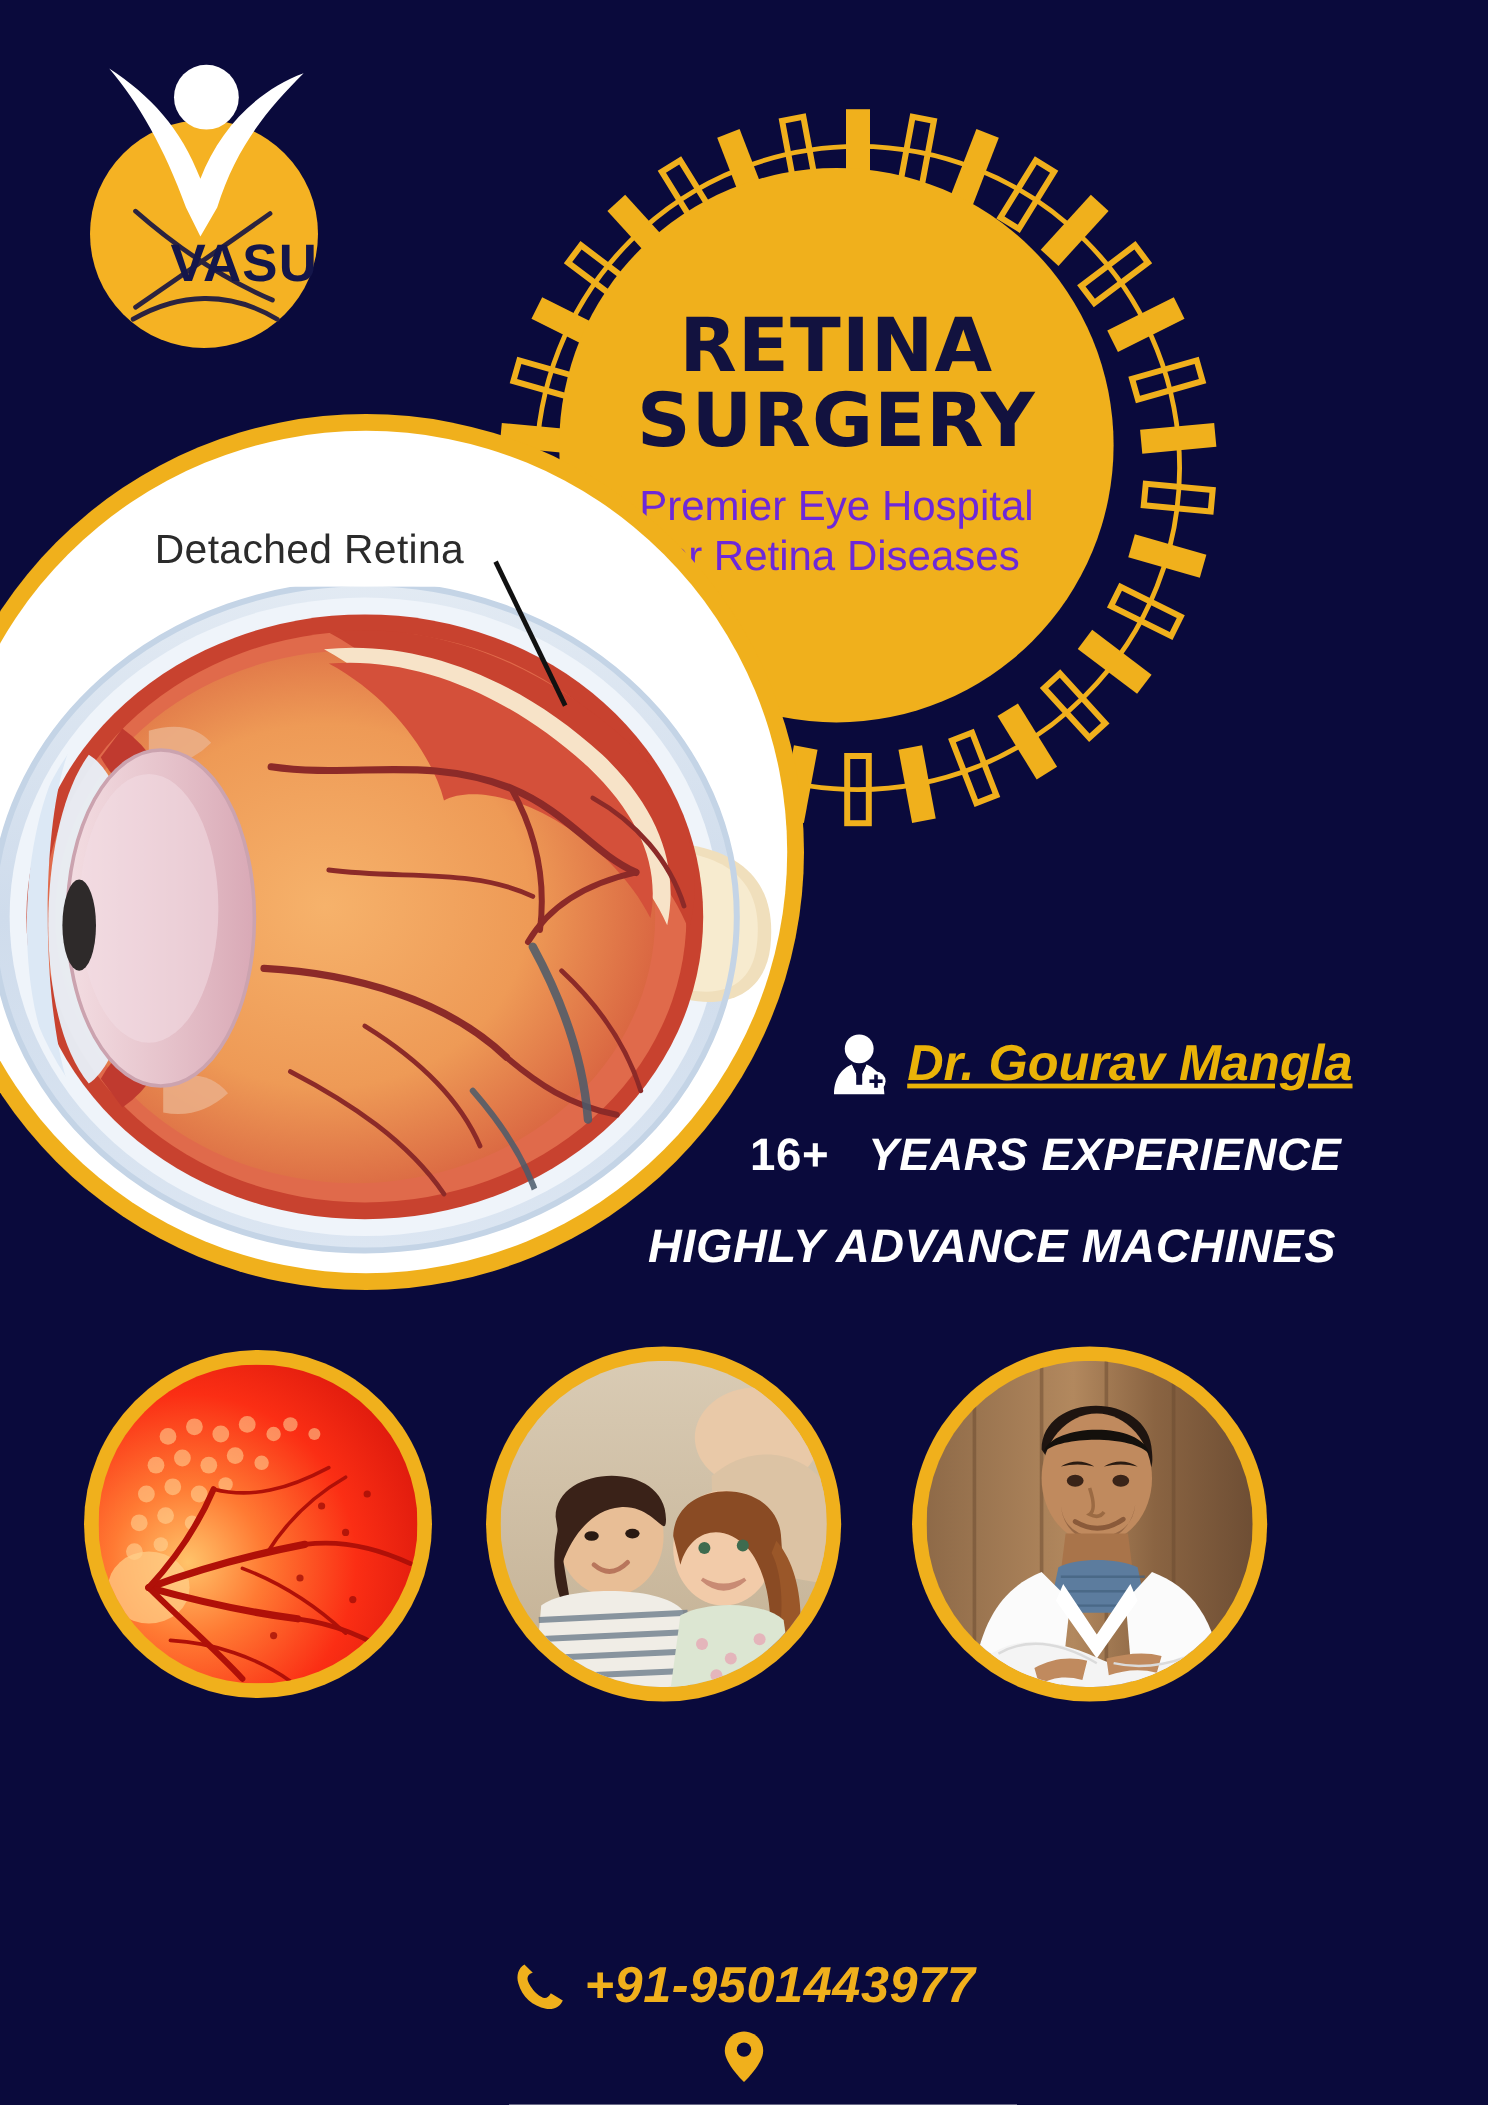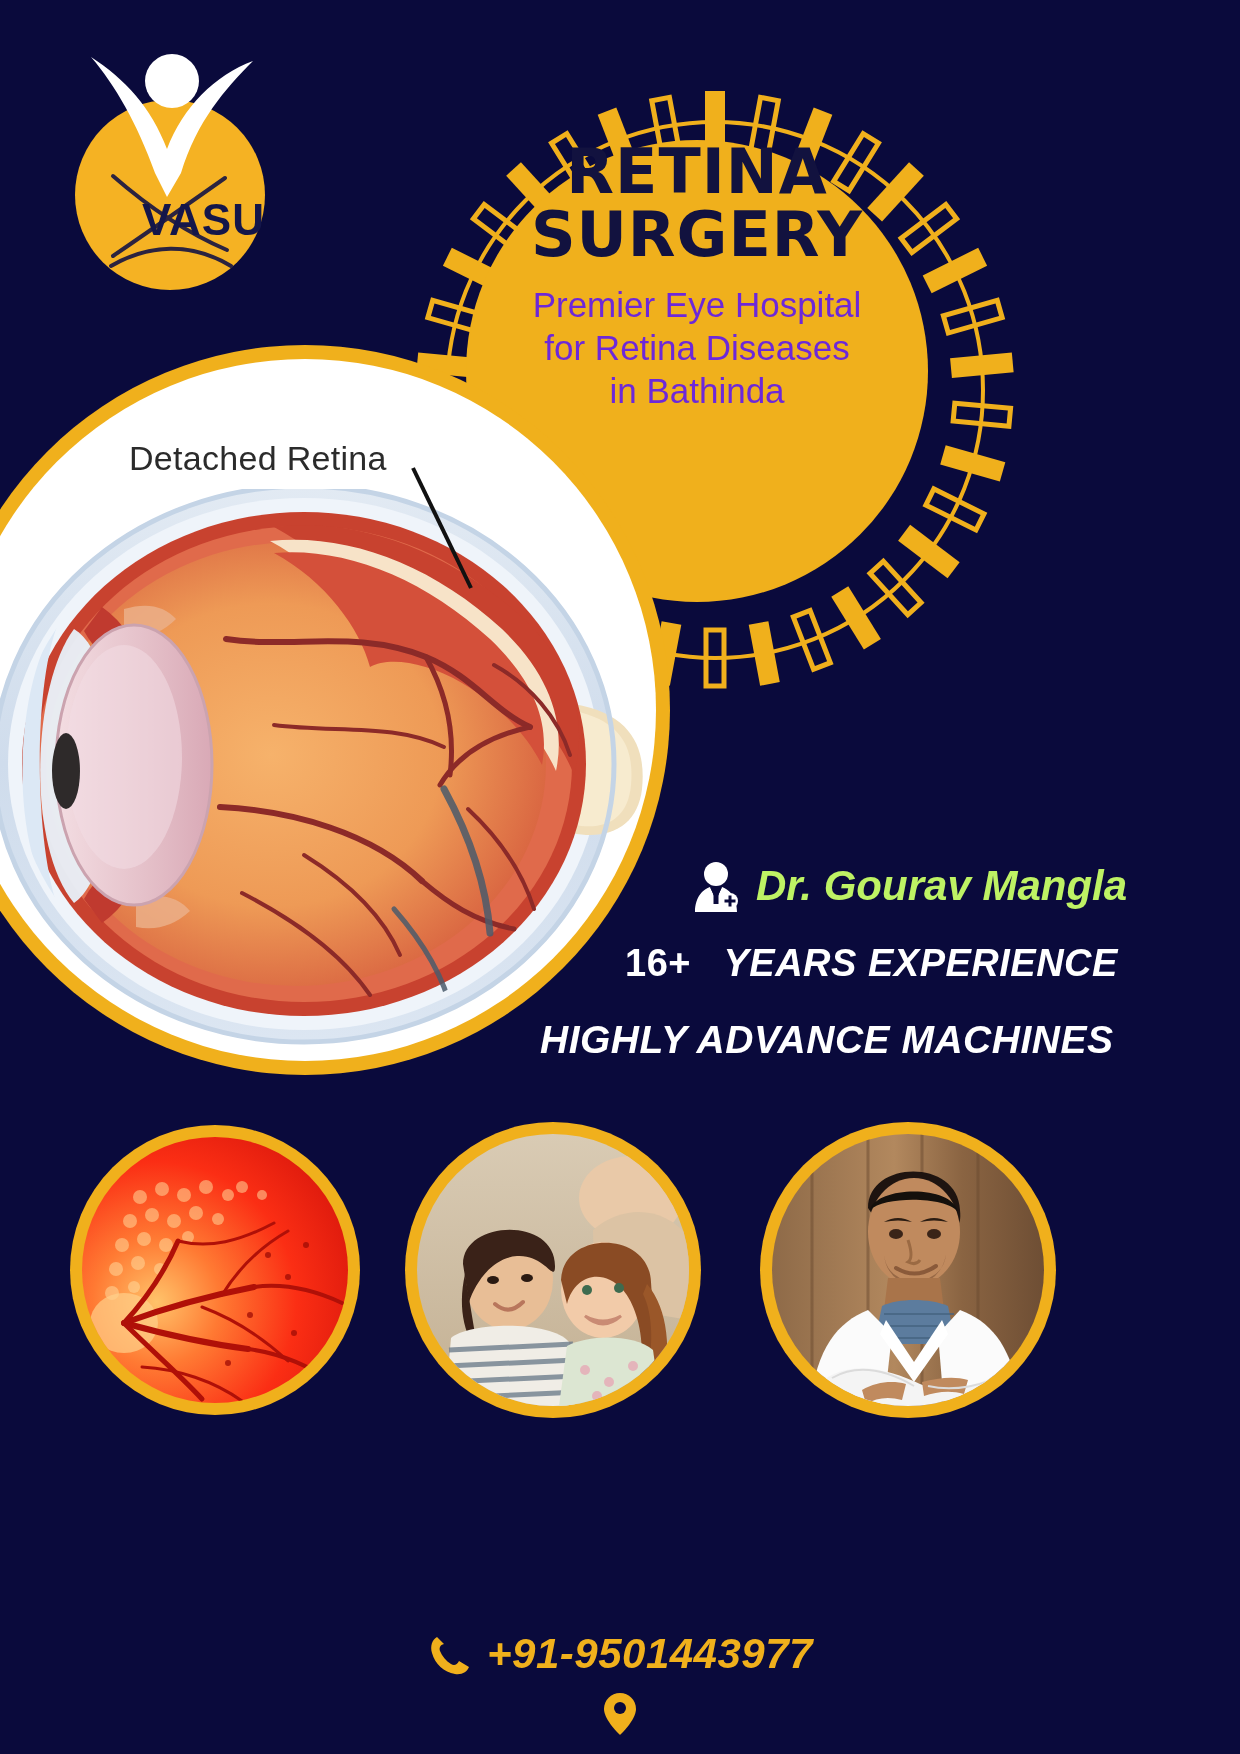--- a/index.html
+++ b/index.html
@@ -24,21 +24,21 @@
     font-weight:bold;font-size:44px;letter-spacing:1px;color:#14164A;
     font-family:"Liberation Sans",sans-serif;
   }
   .logo-x{position:absolute;left:30px;top:125px;width:130px;height:110px;}
 
   
   .burst{position:absolute;left:380px;top:55px;width:670px;height:670px;}
   .title-circle{
     position:absolute;left:466px;top:140px;width:462px;height:462px;border-radius:50%;
     background:#F0B01C;
-    display:flex;flex-direction:column;align-items:center;justify-content:flex-start;
+    display:flex;flex-direction:column;align-items:center;justify-content:center;
     text-align:center;
   }
   .title-main{
     color:#12123F;font-weight:bold;font-size:62px;line-height:1.02;
     letter-spacing:1px;
     font-family:"DejaVu Sans",sans-serif;
   }
   .title-sub{
     margin-top:18px;color:#6d28d9;font-size:35px;line-height:1.22;
     font-family:"Liberation Sans",sans-serif;
@@ -60,22 +60,23 @@
   }
   .eye-pointer{position:absolute;left:455px;top:105px;width:80px;height:130px;}
   .eye-svg{position:absolute;left:20px;top:130px;width:680px;height:560px;}
 
   
   .doc-row{
     position:absolute;left:690px;top:860px;display:flex;align-items:center;gap:14px;
   }
   .doc-icon{width:52px;height:52px;flex:0 0 auto;}
   .doc-name{
-    color:#bef264;font-weight:bold;font-style:italic;font-size:42px;white-space:nowrap;
+    color:#eab308;font-weight:bold;font-style:italic;font-size:42px;white-space:nowrap;
     font-family:"Liberation Sans",sans-serif;
+    text-decoration:underline;
   }
   .tag-line{
     position:absolute;color:#ffffff;font-weight:bold;font-style:italic;
     white-space:nowrap;font-family:"Liberation Sans",sans-serif;
   }
   .tag-exp{left:625px;top:942px;font-size:38px;letter-spacing:.5px;}
   .tag-exp .num{font-style:normal;}
   .tag-mac{left:540px;top:1018px;font-size:39px;letter-spacing:.5px;}
 
   
@@ -172,21 +173,20 @@
   </svg>
 
   <div class="title-circle">
     <div class="title-main">
       <div>RETINA</div>
       <div>SURGERY</div>
     </div>
     <div class="title-sub">
       <div>Premier Eye Hospital</div>
       <div>for Retina Diseases</div>
-      <div>in Bathinda</div>
     </div>
   </div>
 
   <div class="eye-wrap">
     <div class="eye-inner">
 
       <svg class="eye-svg" viewBox="0 0 680 560">
         <defs>
           <radialGradient id="vitreous" cx="45%" cy="48%" r="62%">
             <stop offset="0%" stop-color="#F6B26B"></stop>

